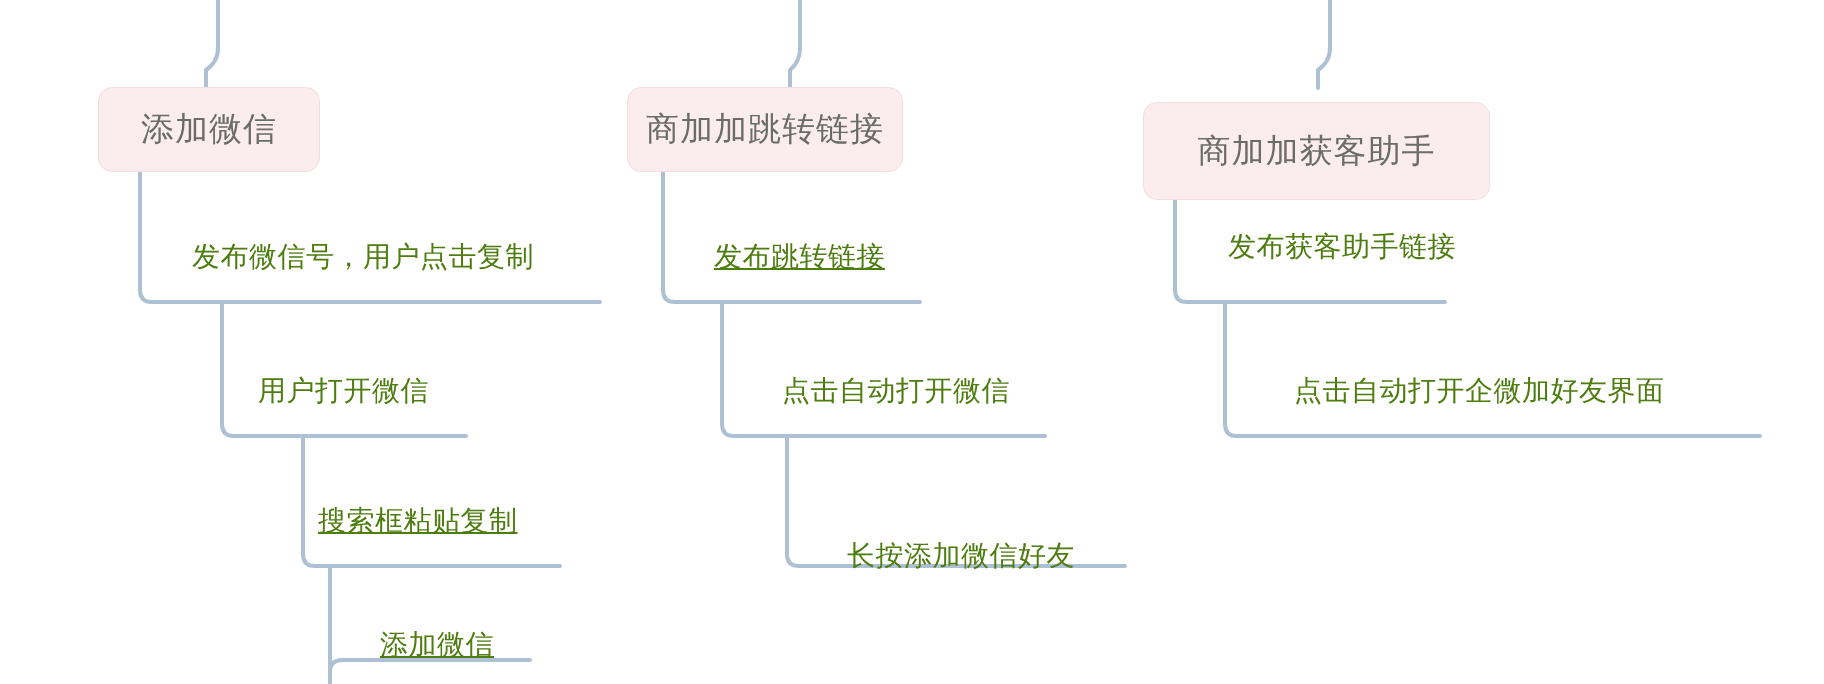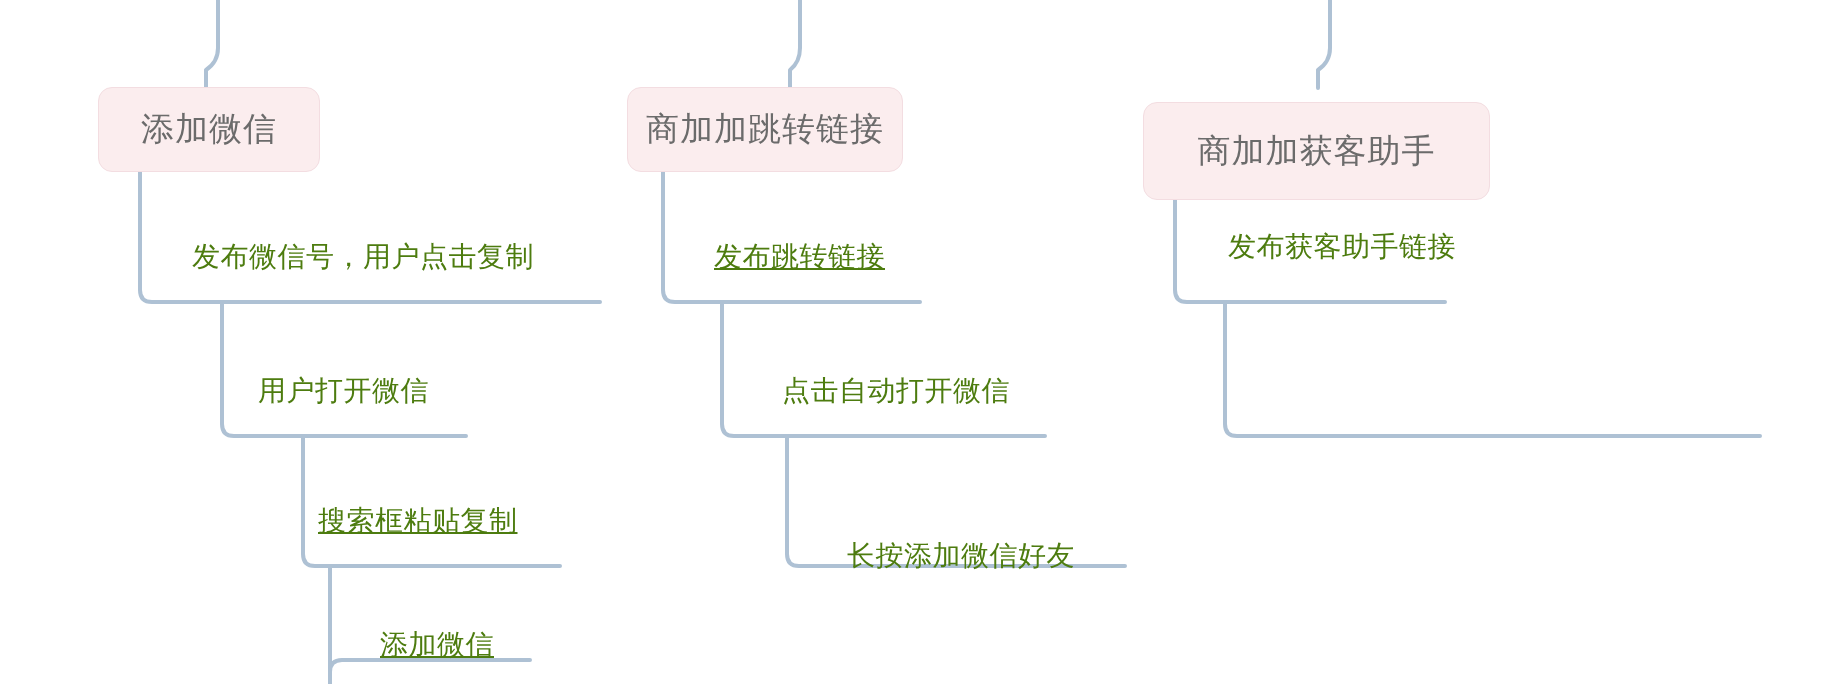--- a/index.html
+++ b/index.html
@@ -96,14 +96,15 @@
   <div class="edge-label" style="left:380px; top:631px;text-decoration:underline;">添加微信</div>
 
   <div class="edge-label" style="left:714px; top:243px;text-decoration:underline;">发布跳转链接</div>
 
   <div class="edge-label" style="left:782px; top:377px;">点击自动打开微信</div>
 
   <div class="edge-label" style="left:847px; top:507px;margin-top:35px;">长按添加微信好友</div>
 
   <div class="edge-label" style="left:1228px; top:233px;">发布获客助手链接</div>
 
+  <div class="edge-label" style="left:1294px; top:377px;">点击自动打开企微加好友界面</div>
 
 </div>
 
 </body></html>

